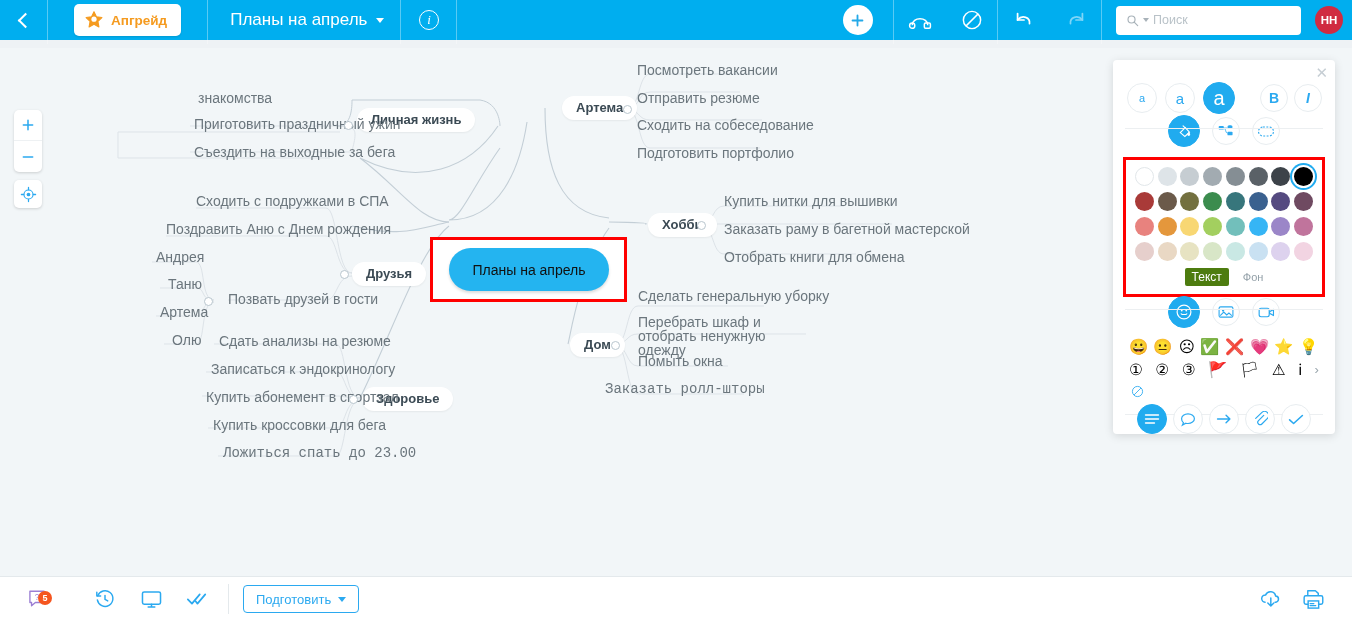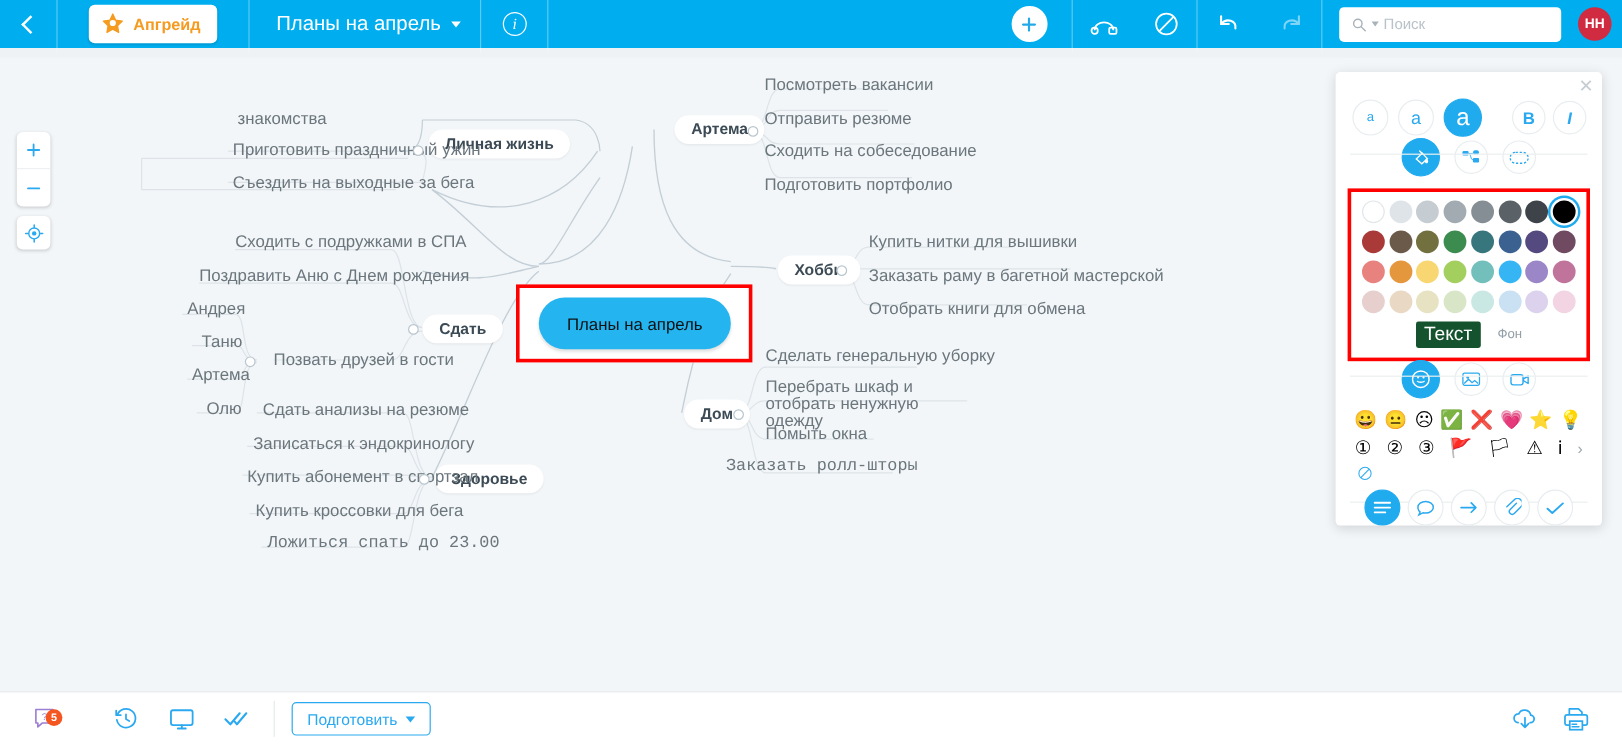--- a/index.html
+++ b/index.html
@@ -123,21 +123,21 @@
   .rp-divider { height: 1px; background: #eceff1; margin: 0 12px; position: relative; top: -14px; }
 
   .palette-box {
     margin: 10px 10px 0 10px; border: 3px solid #FF0000; padding: 7px 4px 4px 4px; background: #fff;
   }
   .prow { display: flex; justify-content: space-between; padding: 0 5px; margin-bottom: 6px; }
   .sw { width: 19px; height: 19px; border-radius: 50%; cursor: pointer; position: relative; }
   .sw.white { border: 1px solid #e2e7ea; }
   .sw.sel { box-shadow: 0 0 0 2px #fff, 0 0 0 4px #20ABEF; }
   .tfrow { display: flex; justify-content: center; align-items: center; gap: 14px; margin: 7px 0 4px 0; }
-  .tf-on { background: #14532d; color: #fff; font-size: 16px; padding: 2px 7px; border-radius: 2px; cursor: pointer; }
+  .tf-on { background: #4d7c0f; color: #fff; font-size: 12px; padding: 2px 7px; border-radius: 2px; cursor: pointer; }
   .tf-off { color: #93a0a8; font-size: 11px; cursor: pointer; }
 
   .emoji-row { display: flex; justify-content: space-between; padding: 0 16px; margin-bottom: 5px; font-size: 15.5px; }
   .emoji-row span { cursor: pointer; line-height: 18px; }
   .chev-more { color: #9aa6ad; font-size: 13px; cursor: pointer; }
   .noneicon { padding-left: 18px; margin-top: 2px; }
 
   .notebar { display: flex; justify-content: center; gap: 6px; padding: 4px 0 0 0; position: relative; z-index: 2; }
   .nb { width: 30px; height: 30px; }
   .notearea {
@@ -303,21 +303,21 @@
 
     <div class="root-sel"></div>
     <div class="root-node">Планы на апрель</div>
 
     <div class="node branch" style="left:357px; top:60px;">Личная жизнь</div>
     <div class="node leaf" style="left:198px; top:43px;">знакомства</div>
     <div class="node leaf" style="left:194px; top:69px;">Приготовить праздничный ужин</div>
     <div class="node leaf" style="left:194px; top:97px;">Съездить на выходные за бега</div>
     <div class="conn-dot" style="left:344px; top:73px;"></div>
 
-    <div class="node branch" style="left:352px; top:214px;">Сдать</div>
+    <div class="node branch" style="left:352px; top:214px;">Друзья</div>
     <div class="node leaf" style="left:196px; top:146px;">Сходить с подружками в СПА</div>
     <div class="node leaf" style="left:166px; top:174px;">Поздравить Аню с Днем рождения</div>
     <div class="node leaf" style="left:228px; top:244px;">Позвать друзей в гости</div>
     <div class="conn-dot" style="left:340px; top:222px;"></div>
     <div class="node leaf" style="left:156px; top:202px;">Андрея</div>
     <div class="node leaf" style="left:168px; top:229px;">Таню</div>
     <div class="node leaf" style="left:160px; top:257px;">Артема</div>
     <div class="node leaf" style="left:172px; top:285px;">Олю</div>
     <div class="conn-dot" style="left:204px; top:249px;"></div>
 

